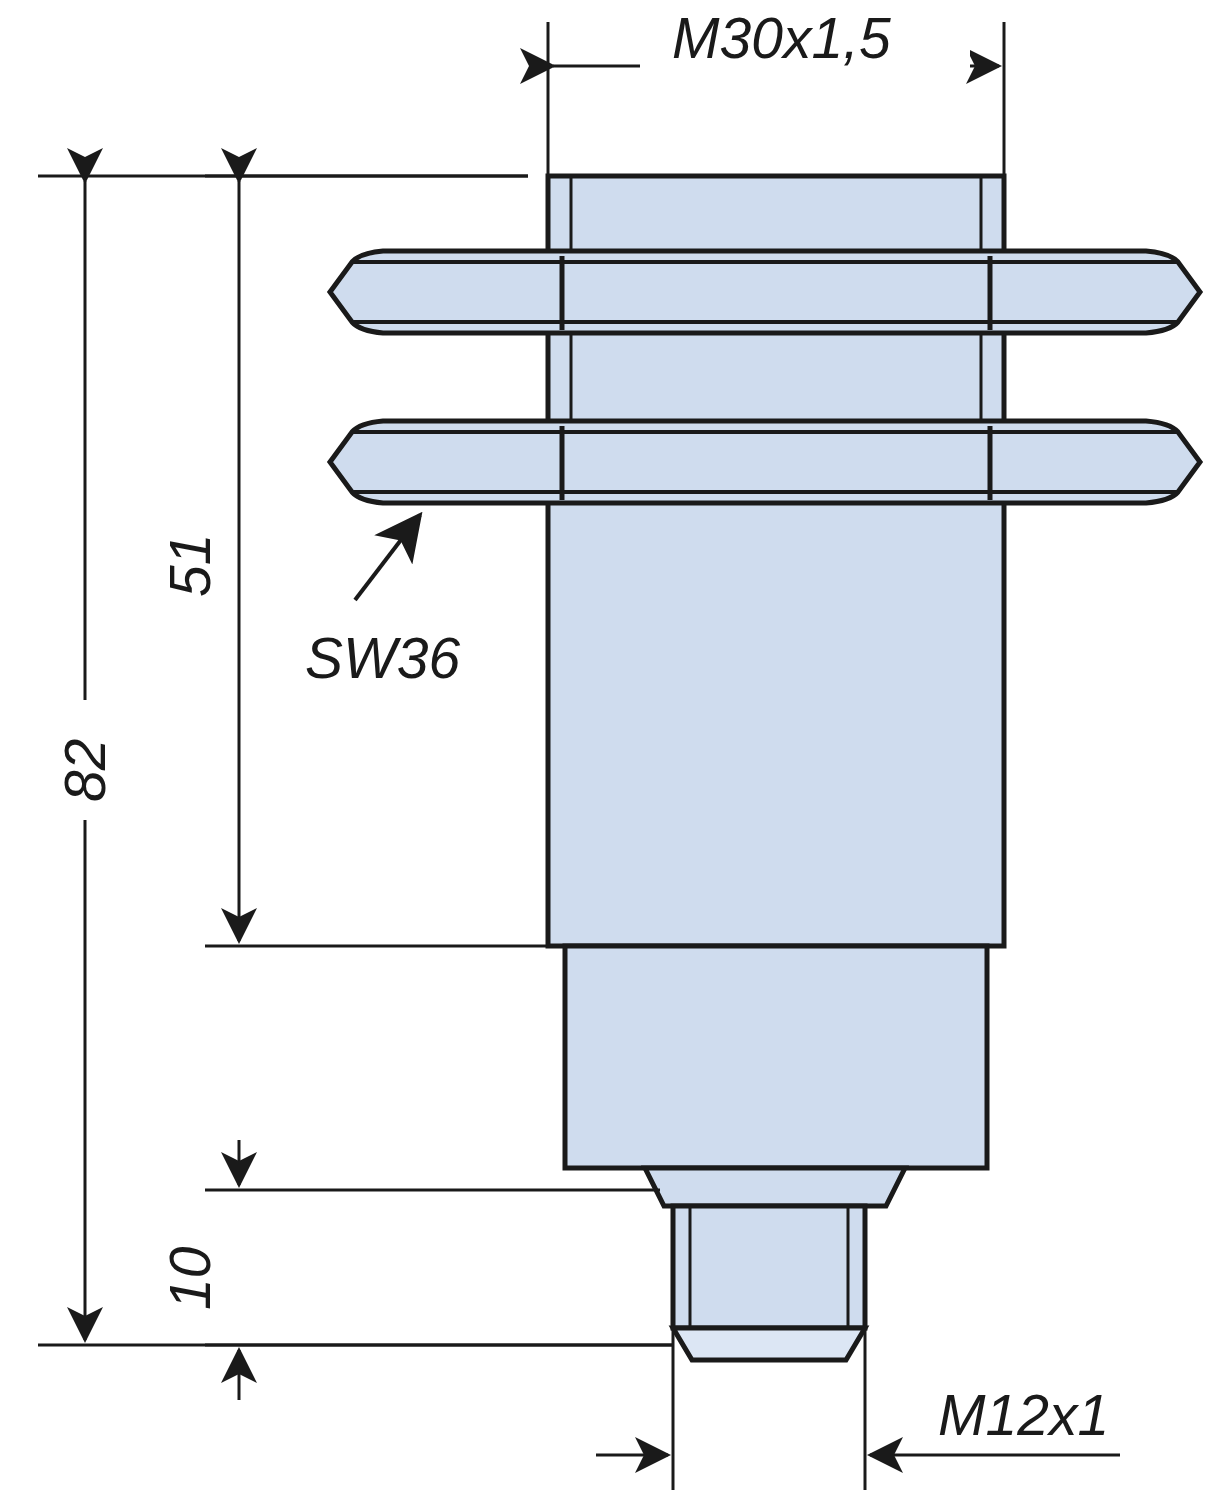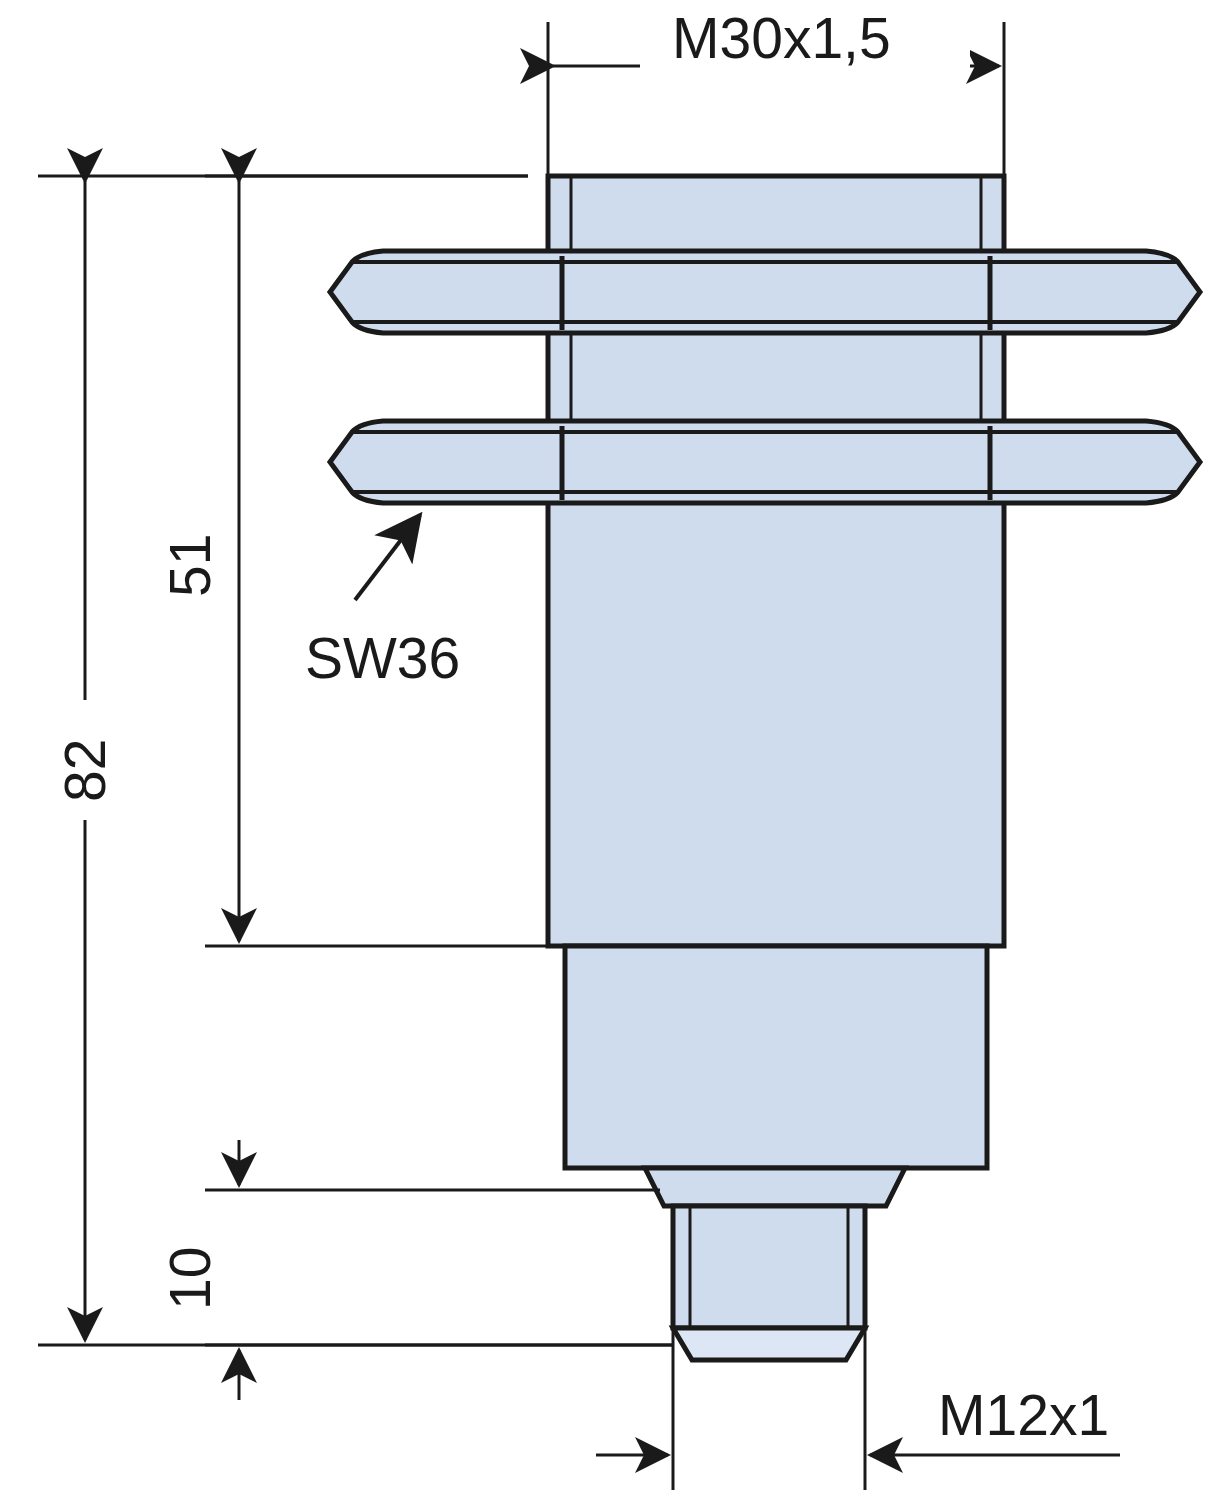--- a/index.html
+++ b/index.html
@@ -10,20 +10,21 @@
   body {
     width: 1225px;
     height: 1500px;
     font-family: "Liberation Sans", sans-serif;
     overflow: hidden;
   }
   #drawing-root {
     position: relative;
     width: 1139px;
     height: 1500px;
+    font-style: italic;
   }
   svg#technical-drawing {
     display: block;
     width: 1225px;
     height: 1500px;
   }
   .dim-text {
     font-family: "Liberation Sans", sans-serif;
     font-size: 57px;
     fill: #1a1a1a;

